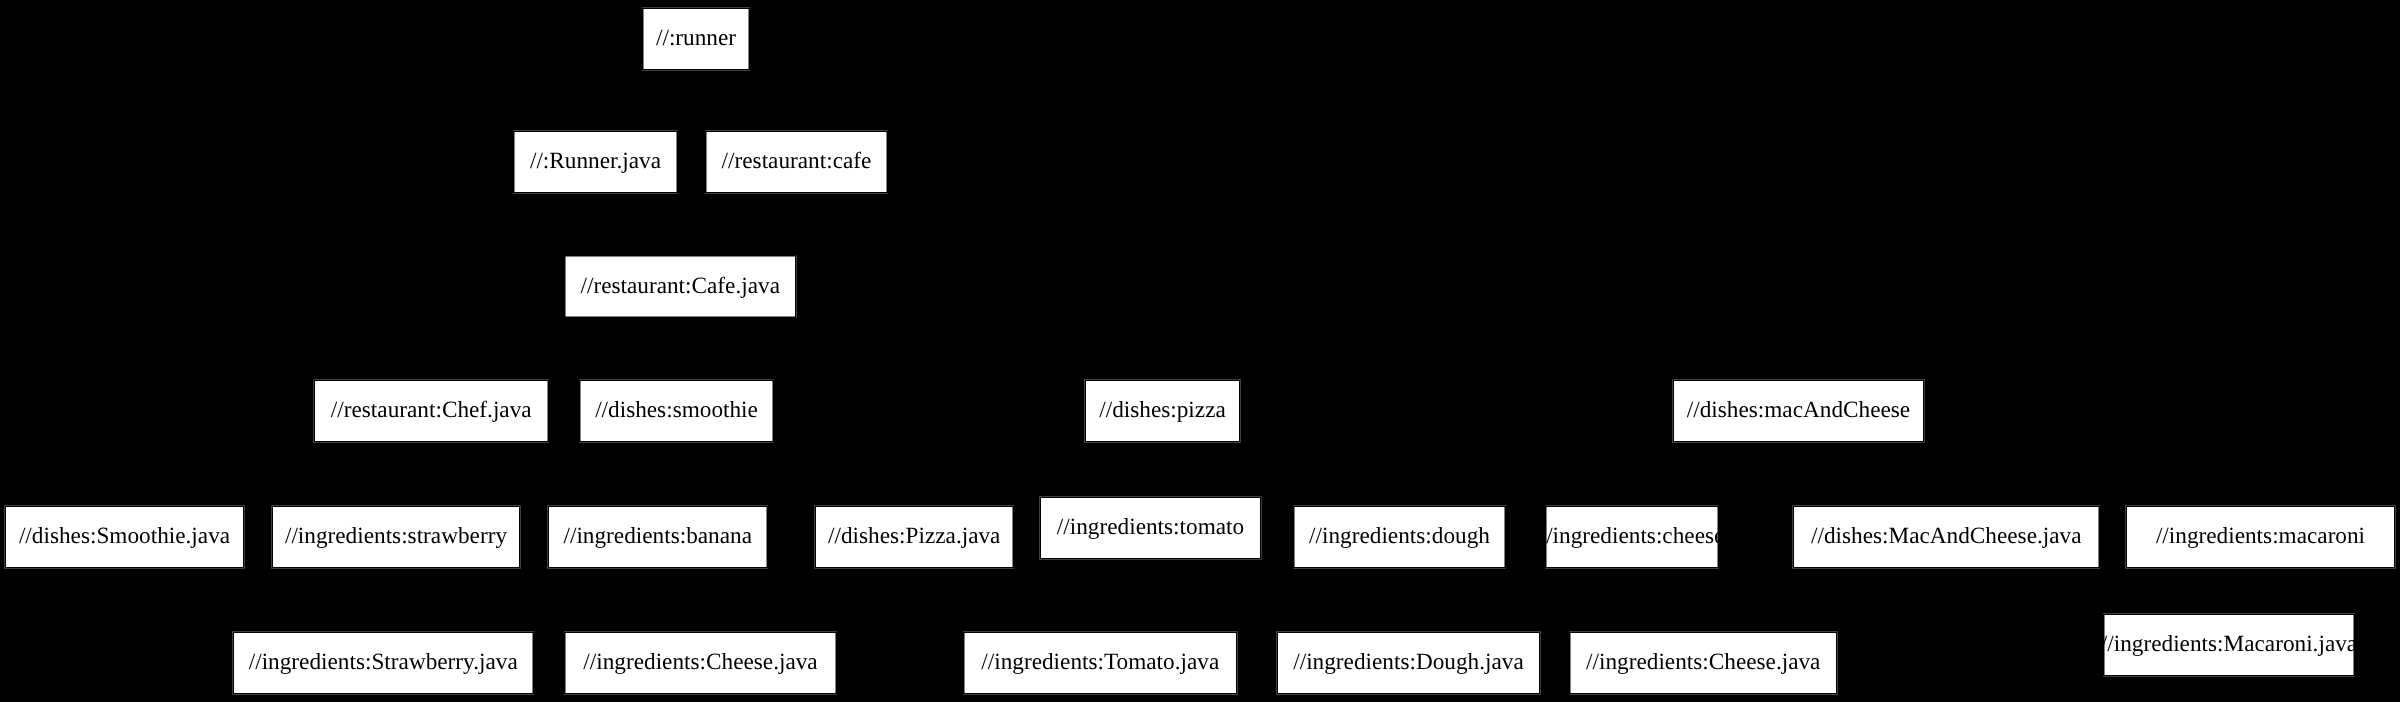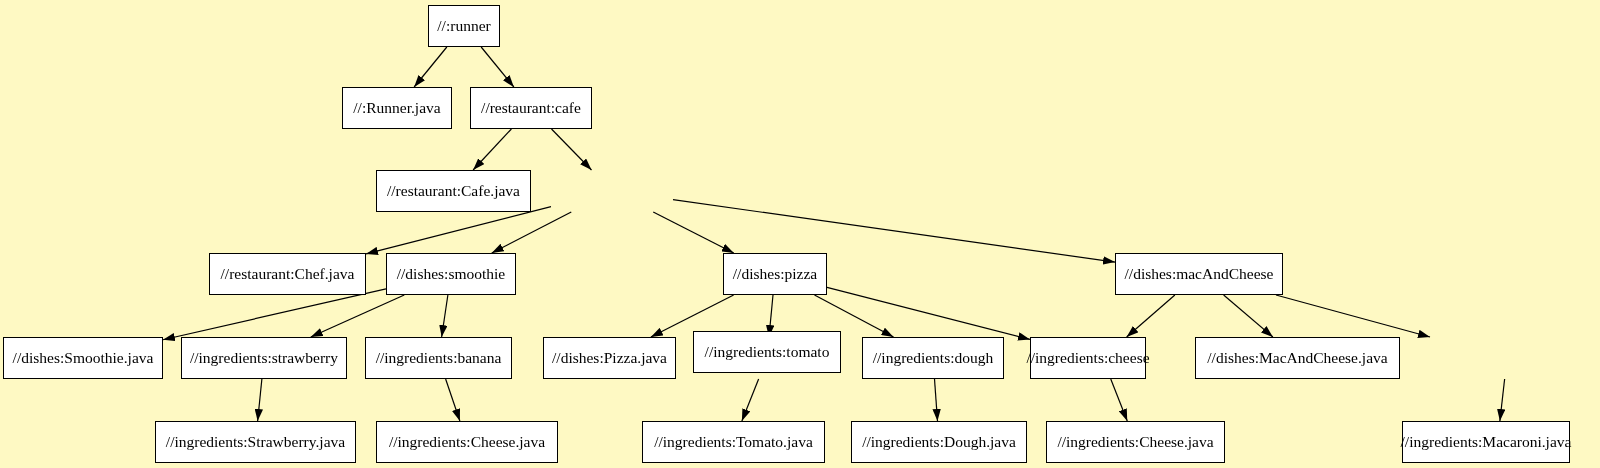--- a/index.html
+++ b/index.html
@@ -1,20 +1,20 @@
 <!DOCTYPE html>
 <html><head>
 <meta charset="utf-8">
 <style>
   html, body { margin: 0; padding: 0; background: #ffffff; }
   .canvas {
     position: relative;
     width: 1600px;
     height: 468px;
-    background: #fef9c3;
+    background: #000000;
     font-family: "Liberation Serif", serif;
     overflow: hidden;
   }
   #edge-layer {
     position: absolute;
     left: 0; top: 0;
     width: 1600px; height: 468px;
     pointer-events: none;
   }
   .node {
@@ -82,21 +82,22 @@
   <div class="node" style="left:1115px; top:253px; width:168px">//dishes:macAndCheese</div>
 
   <div class="node" style="left:3px;    top:337px; width:160px">//dishes:Smoothie.java</div>
   <div class="node" style="left:181px;  top:337px; width:166px">//ingredients:strawberry</div>
   <div class="node" style="left:365px;  top:337px; width:147px">//ingredients:banana</div>
   <div class="node" style="left:543px;  top:337px; width:133px">//dishes:Pizza.java</div>
   <div class="node" style="left:693px;  top:331px; width:148px">//ingredients:tomato</div>
   <div class="node" style="left:862px;  top:337px; width:142px">//ingredients:dough</div>
   <div class="node" style="left:1030px; top:337px; width:116px">//ingredients:cheese</div>
   <div class="node" style="left:1195px; top:337px; width:205px">//dishes:MacAndCheese.java</div>
+  <div class="node" style="left:1417px; top:337px; width:180px">//ingredients:macaroni</div>
 
   <div class="node" style="left:155px;  top:421px; width:201px">//ingredients:Strawberry.java</div>
   <div class="node" style="left:376px;  top:421px; width:182px">//ingredients:Cheese.java</div>
   <div class="node" style="left:642px;  top:421px; width:183px">//ingredients:Tomato.java</div>
   <div class="node" style="left:851px;  top:421px; width:176px">//ingredients:Dough.java</div>
   <div class="node" style="left:1046px; top:421px; width:179px">//ingredients:Cheese.java</div>
-  <div class="node" style="left:1402px; top:421px; width:168px">//ingredients:Macaroni.java</div>
+  <div class="node" style="left:1402px; top:409px; width:168px">//ingredients:Macaroni.java</div>
 
 </div>
 
 </body></html>

